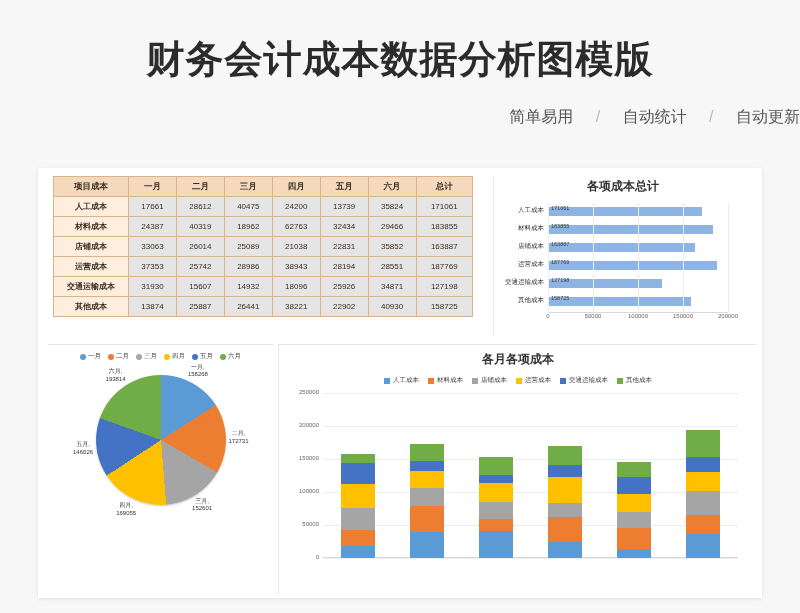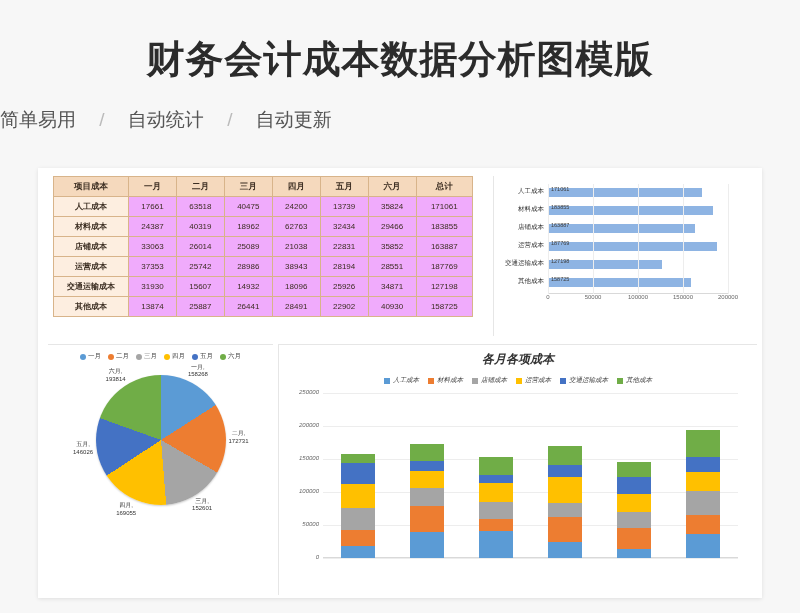--- a/index.html
+++ b/index.html
@@ -1,30 +1,30 @@
 <!DOCTYPE html>
 <html><head>
 <meta charset="utf-8">
 <style>
   html,body{margin:0;padding:0;}
   body{width:800px;height:613px;background:#f7f7f7;font-family:"Liberation Sans","DejaVu Sans",sans-serif;overflow:hidden;}
   .page-title{text-align:center;font-size:38px;color:#2b2b2b;font-weight:700;letter-spacing:1px;padding-top:34px;}
-  .subtitle{text-align:left;margin-top:22px;font-size:19px;color:#555;}
+  .subtitle{text-align:right;margin-top:22px;font-size:16px;color:#555;}
   .subtitle span.sep{color:#bbb;margin:0 18px;}
   .board{position:absolute;left:38px;top:168px;width:724px;height:430px;background:#fff;box-shadow:0 1px 4px rgba(0,0,0,.10);}
   .panel-title{text-align:center;font-weight:700;color:#333;}
 
   
   .tbl-wrap{position:absolute;left:15px;top:8px;width:420px;}
   .tbl-title{font-size:14px;margin-bottom:6px;}
   table.cost{border-collapse:collapse;width:420px;font-size:8px;}
   table.cost th,table.cost td{border:1px solid #d8b48a;height:17px;text-align:center;color:#3b2d21;}
   table.cost thead th{background:#f5d9bd;font-weight:700;font-size:8.5px;}
   table.cost tbody td:first-child{background:#fdeee0;font-weight:700;text-align:center;}
-  table.cost tbody td{background:#f0abfc;}
+  table.cost tbody td{background:#e5e5e5;}
   table.cost tbody tr.total td{background:#fdeee0;font-weight:700;}
   table.cost tbody tr.total td:first-child{background:#fdeee0;}
 
   
   .hbar-panel{position:absolute;left:455px;top:8px;width:258px;height:160px;border-left:1px solid #e6e6e6;}
   .hbar-title{font-size:12px;margin-top:2px;}
   .hbar-plot{position:relative;margin-top:8px;margin-left:54px;width:180px;height:110px;}
   .hbar-row{position:relative;height:18px;margin-bottom:0px;}
   .hbar-label{position:absolute;left:-54px;top:3px;width:50px;text-align:right;font-size:6.5px;color:#333;}
   .hbar-bar{position:absolute;left:0;top:4px;height:9px;background:#8eb4e3;}
@@ -37,21 +37,21 @@
   
   .pie-panel{position:absolute;left:10px;top:176px;width:225px;height:250px;border-top:1px solid #e6e6e6;}
   .pie-title{font-size:12px;margin-top:6px;}
   .pie-legend{display:flex;justify-content:center;gap:7px;margin-top:7px;flex-wrap:wrap;}
   .pie-legend .li{display:flex;align-items:center;font-size:6.5px;color:#444;}
   .pie-legend .sw{width:6px;height:6px;border-radius:50%;margin-right:2px;display:inline-block;}
   .pie-holder{position:relative;width:170px;height:170px;margin:6px auto 0;}
   .pie-lbl{position:absolute;font-size:6px;color:#333;text-align:center;line-height:1.25;}
 
   
-  .col-panel{position:absolute;left:240px;top:176px;width:478px;height:250px;border-top:1px solid #e6e6e6;border-left:1px solid #e6e6e6;font-style:italic;}
+  .col-panel{position:absolute;left:240px;top:176px;width:478px;height:250px;border-top:1px solid #e6e6e6;border-left:1px solid #e6e6e6;}
   .col-title{font-size:12px;margin-top:6px;}
   .col-legend{display:flex;justify-content:center;gap:9px;margin-top:8px;}
   .col-legend .li{display:flex;align-items:center;font-size:6.5px;color:#444;}
   .col-legend .sw{width:6px;height:6px;margin-right:3px;display:inline-block;}
   .col-plot{position:relative;margin:8px 0 0 44px;width:415px;height:165px;}
   .hgrid{position:absolute;left:0;right:0;height:1px;background:#ededed;}
   .ylab{position:absolute;left:-42px;font-size:6px;color:#666;width:38px;text-align:right;transform:translateY(-4px);}
   .stack{position:absolute;bottom:0;width:34px;}
   .seg{width:100%;}
   .xaxis{position:absolute;left:0;right:0;bottom:0;height:1px;background:#d9d9d9;}
@@ -81,21 +81,21 @@
             <th>四月</th>
             <th>五月</th>
             <th>六月</th>
             <th>总计</th>
           </tr>
         </thead>
       <tbody id="tbody-rows">
           <tr>
             <td>人工成本</td>
             <td>17661</td>
-            <td>63518</td>
+            <td>28612</td>
             <td>40475</td>
             <td>24200</td>
             <td>13739</td>
             <td>35824</td>
             <td>171061</td>
           </tr>
           <tr>
             <td>材料成本</td>
             <td>24387</td>
             <td>40319</td>
@@ -133,30 +133,31 @@
             <td>18096</td>
             <td>25926</td>
             <td>34871</td>
             <td>127198</td>
           </tr>
           <tr>
             <td>其他成本</td>
             <td>13874</td>
             <td>25887</td>
             <td>26441</td>
-            <td>28491</td>
+            <td>38221</td>
             <td>22902</td>
             <td>40930</td>
             <td>158725</td>
           </tr>
         </tbody>
     </table>
   </div>
 
   <div class="hbar-panel">
+    <div class="panel-title hbar-title">各项成本总计</div>
     <div class="hbar-plot" id="hbar-plot">
       <div class="hbar-row">
           <div class="hbar-label">人工成本</div>
           <div class="hbar-bar" style="width: 153.955px; background: rgb(142, 180, 227);"></div>
           <div class="hbar-val" style="left: 3px;">171061</div>
         </div>
         <div class="hbar-row">
           <div class="hbar-label">材料成本</div>
           <div class="hbar-bar" style="width: 165.469px; background: rgb(142, 180, 227);"></div>
           <div class="hbar-val" style="left: 3px;">183855</div>

